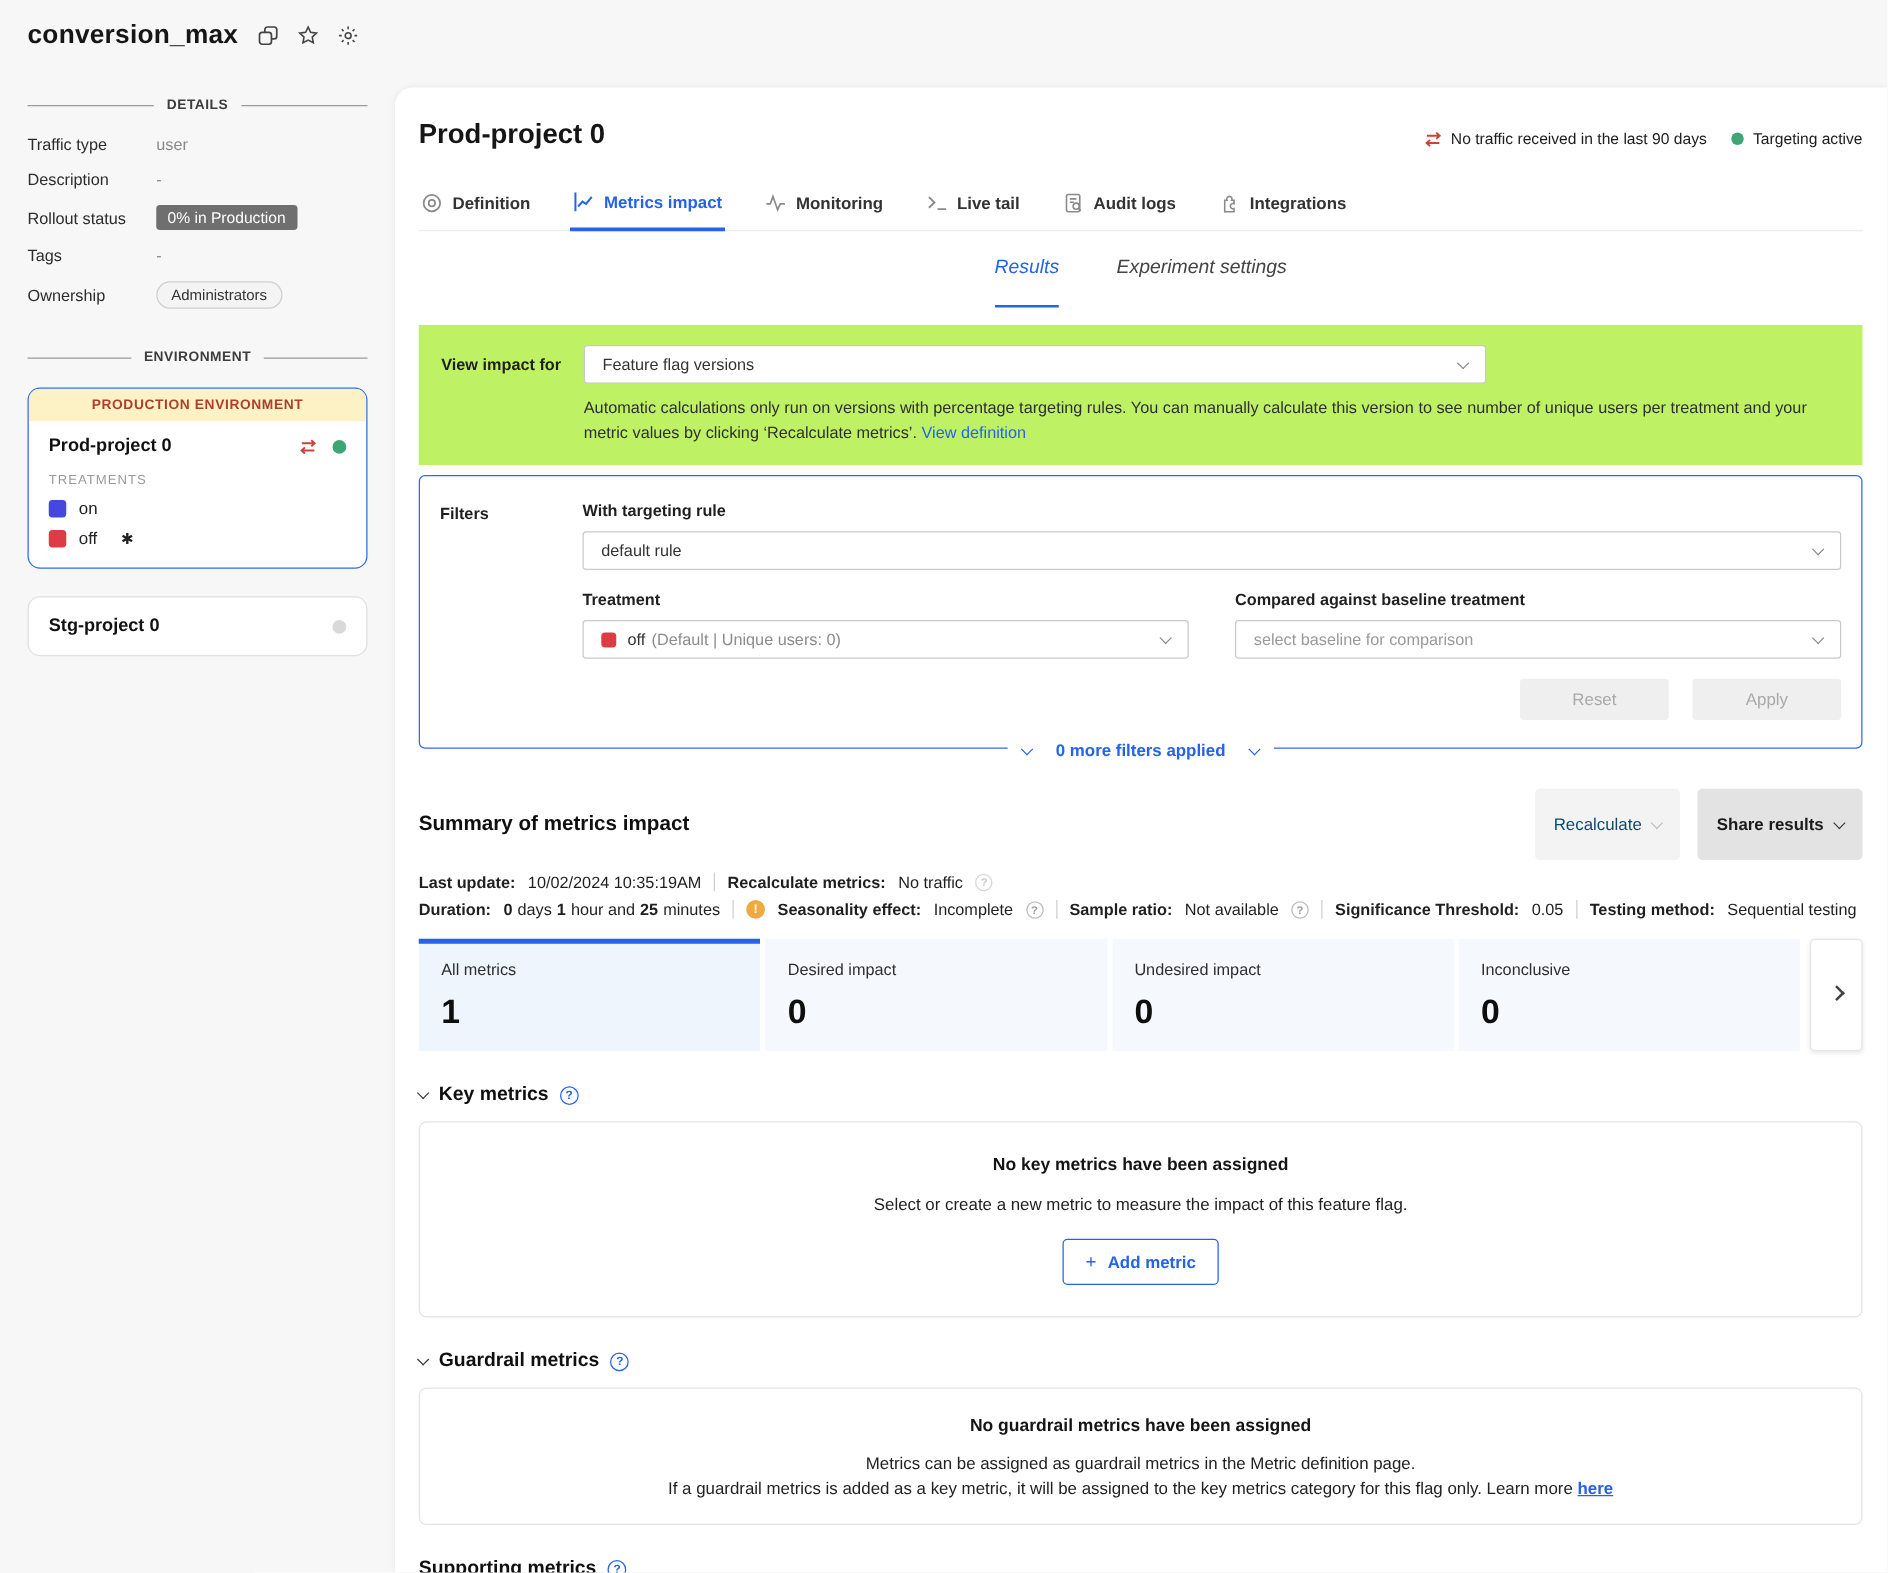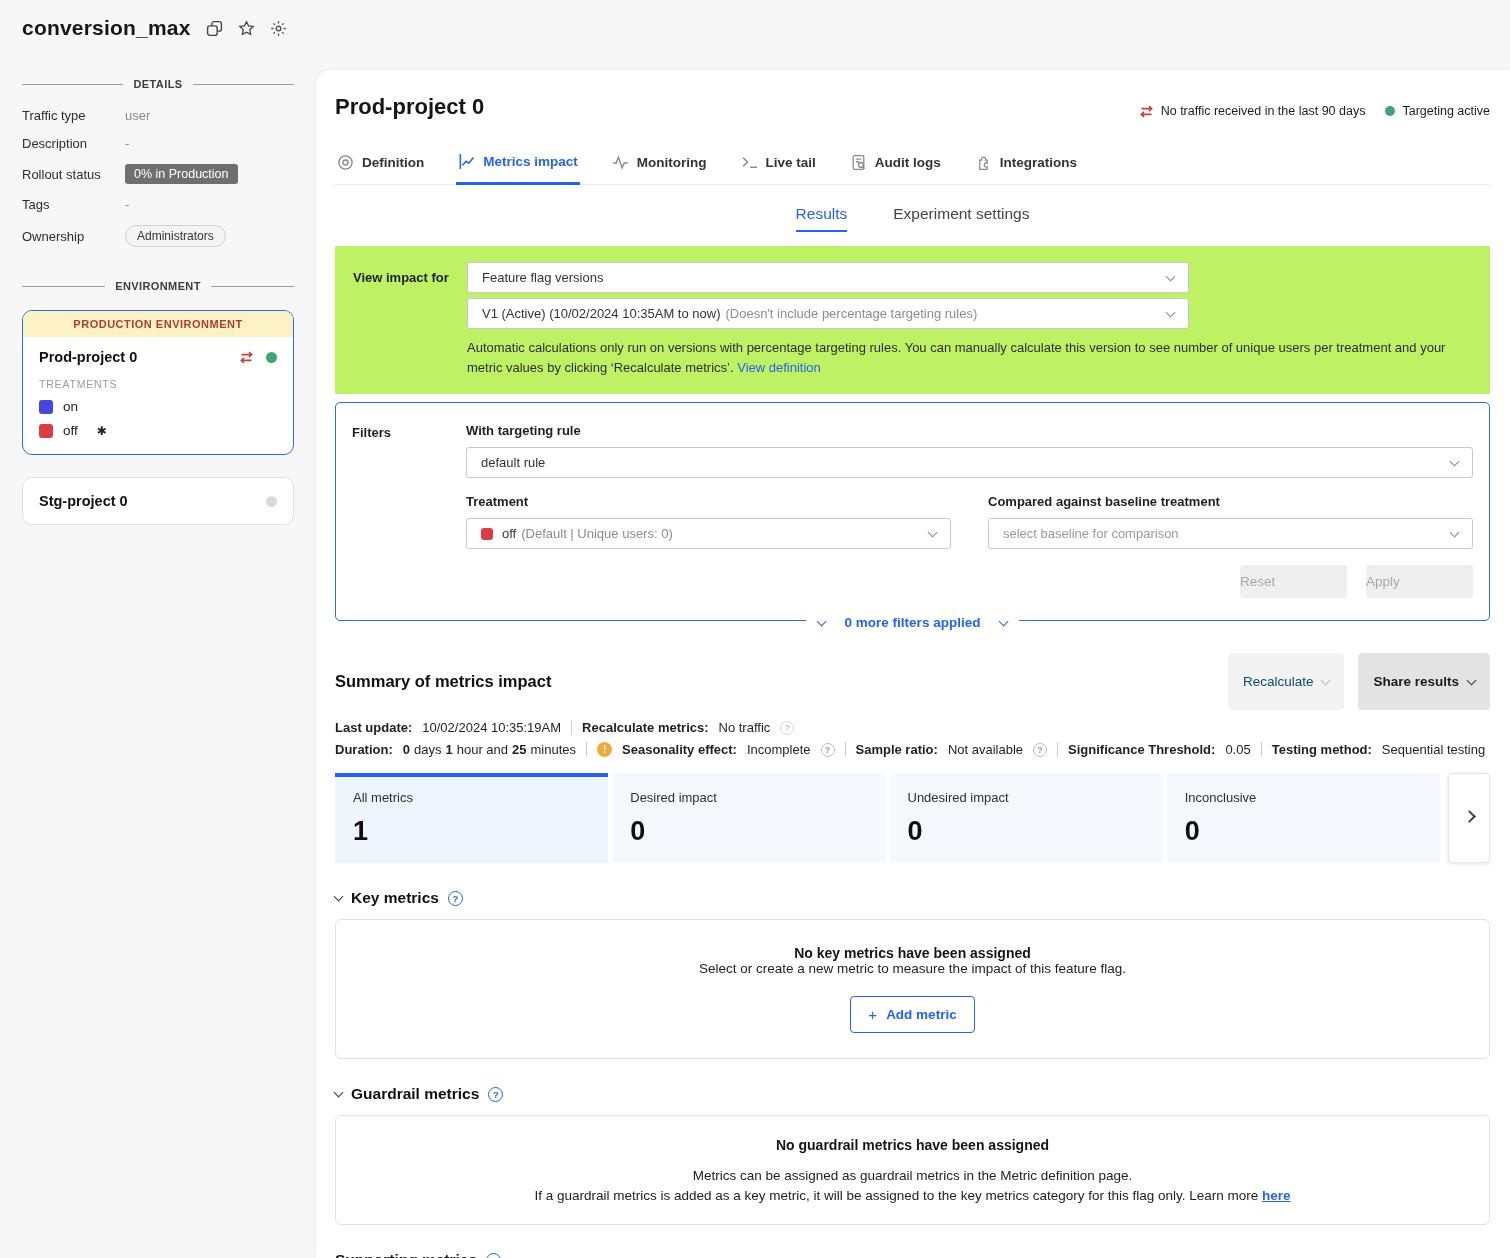--- a/index.html
+++ b/index.html
@@ -57,40 +57,40 @@
   .status-row { display:flex; align-items:center; gap:20px; font-size:12.5px; color:#1c1c1c; margin-top:10px; }
   .status-item { display:flex; align-items:center; gap:7px; }
 
   .tabs { display:flex; margin-top:24px; border-bottom:1px solid #ececec; }
   .tab { display:flex; align-items:center; gap:8px; padding:9px 2px 12px 2px; margin-right:30px; font-size:13.5px; font-weight:bold; color:#333; cursor:pointer; }
   .tab svg { stroke:#8a8a8a; }
   .tab.active { color:#2563eb; border-bottom:3px solid #2563eb; margin-bottom:-1px; }
   .tab.active svg { stroke:#2563eb; }
 
   .subtabs { display:flex; justify-content:center; gap:46px; margin-top:20px; }
-  .subtab { font-size:15.5px; color:#444; padding-bottom:7px; cursor:pointer; }
+  .subtab { font-size:15.5px; color:#444; padding-bottom:21px; cursor:pointer;font-style:italic; }
   .subtab.active { color:#2563eb; border-bottom:2px solid #2563eb; }
 
   .impact-panel { margin-top:14px; background:#bef264; padding:16px 18px; display:flex; }
   .panel-label { width:114px; flex:none; font-size:13px; font-weight:bold; color:#1f1f1f; padding-top:8px; }
   .impact-panel-body { flex:1; }
   .selectbox { background:#fff; border:1px solid #c9c9c9; border-radius:3px; height:31px; display:flex; align-items:center; justify-content:space-between; padding:0 14px; font-size:13px; color:#333; cursor:pointer; }
   .selectbox .sel-left { display:flex; align-items:center; gap:5px; }
   .sel-note { color:#8c8c8c; }
   .w720 { width:722px; margin-bottom:5px; }
   .impact-desc { font-size:13px; color:#2e2e2e; line-height:1.55; margin-top:9px; max-width:1010px; }
   .link-blue { color:#2563eb; font-weight:normal; text-decoration:none; cursor:pointer; }
 
   .filters-box { margin-top:8px; border:1px solid #2e6be0; border-radius:5px; padding:20px 16px 22px 16px; position:relative; display:flex; }
   .filters-body { flex:1; }
   .field-label { font-size:13px; font-weight:bold; color:#1f1f1f; margin-bottom:9px; }
   .filters-grid { display:flex; gap:37px; margin-top:16px; }
   .filters-col { flex:1; }
   .btn-row { display:flex; justify-content:flex-end; gap:19px; margin-top:16px; }
-  .btn-disabled { background:#efefef; color:#a9a9a9; font-size:13.5px; width:107px; padding:9px 0; border-radius:3px; cursor:default; }
+  .btn-disabled { background:#efefef; color:#a9a9a9; font-size:13.5px; width:119px; text-align:center; padding:9px 0; border-radius:3px; cursor:default; }
   .more-filters { position:absolute; bottom:-10px; left:50%; transform:translateX(-50%); background:#fff; padding:0 12px; display:flex; align-items:center; gap:20px; color:#2563eb; font-size:13.5px; font-weight:bold; cursor:pointer; }
 
   .summary-header { display:flex; justify-content:space-between; align-items:center; margin-top:32px;gap:33px; }
   .summary-title { font-size:16.5px; font-weight:bold; color:#101010; }
   .summary-btns { display:flex; gap:14px; }
   .btn-recalc { background:#f3f3f3; color:#0c4a6e; font-size:13.5px; padding:9px 15px; border-radius:4px; display:flex; align-items:center; gap:9px; cursor:default; }
   .btn-share { background:#e3e3e3; color:#1b1b1b; font-weight:bold; font-size:13.5px; padding:21px 15px; border-radius:4px; display:flex; align-items:center; gap:9px; cursor:pointer; }
   .meta-line { display:flex; align-items:center; gap:10px; font-size:13px; color:#1f1f1f; margin-top:10px; flex-wrap:nowrap; }
   .meta-line b { font-weight:bold; }
 
@@ -98,21 +98,21 @@
   .metric-card { flex:1; background:#f5f9fd; padding:13px 18px 16px 18px; border-top:4px solid transparent; cursor:pointer; }
   .metric-card.active { background:#eef5fc; border-top:4px solid #2563eb; }
   .metric-card-label { font-size:13px; color:#2e2e2e; }
   .metric-card-value { font-size:27px; font-weight:bold; color:#0e0e0e; margin-top:11px; }
   .scroll-card { width:42px; margin-left:4px; background:#fff; border:1px solid #e6e6e6; border-radius:4px; box-shadow:0 1px 4px rgba(0,0,0,0.10); display:flex; align-items:center; justify-content:center; cursor:pointer; }
 
   .section-header { display:flex; align-items:center; gap:9px; margin-top:26px; }
   .section-title { font-size:15.5px; font-weight:bold; color:#101010; }
   .empty-card { margin-top:12px; border:1px solid #e3e3e3; border-radius:6px; text-align:center; padding:25px 20px; }
   .empty-title { font-size:14px; font-weight:bold; color:#141414; }
-  .empty-text { font-size:13.5px; color:#222; }
+  .empty-text { font-size:13.5px; color:#222; margin-top:17px; }
   .btn-add { display:inline-flex; align-items:center; gap:9px; border:1px solid #2563eb; color:#2563eb; background:#fff; font-size:13.5px; font-weight:bold; padding:9px 17px; border-radius:4px; margin-top:20px; cursor:pointer; }
   .link-underline { color:#2563eb; font-weight:bold; text-decoration:underline; cursor:pointer; }
 </style>
 </head>
 <body>
 
 <div class="sidebar">
   <div class="flag-title-row">
     <span class="flag-title">conversion_max</span>
     <span class="icon-btn">
@@ -272,27 +272,20 @@
     <div class="subtab">Experiment settings</div>
   </div>
 
   <div class="impact-panel">
     <div class="panel-label">View impact for</div>
     <div class="impact-panel-body">
       <div class="selectbox w720">
         <span class="sel-left">
             <span>Feature flag versions</span>
           </span>
-        <span class="chev"></span>
-      </div>
-      <div class="selectbox w720">
-        <span class="sel-left">
-          <span>V1 (Active) (10/02/2024 10:35AM to now)</span>
-          <span class="sel-note">(Doesn't include percentage targeting rules)</span>
-        </span>
         <span class="chev"></span>
       </div>
       <div class="impact-desc">
         <span>Automatic calculations only run on versions with percentage targeting rules. You can manually calculate this version to see number of unique users per treatment and your metric values by clicking ‘Recalculate metrics’.</span>
         <a class="link-blue">View definition</a>
       </div>
     </div>
   </div>
 
   <div class="filters-box">

